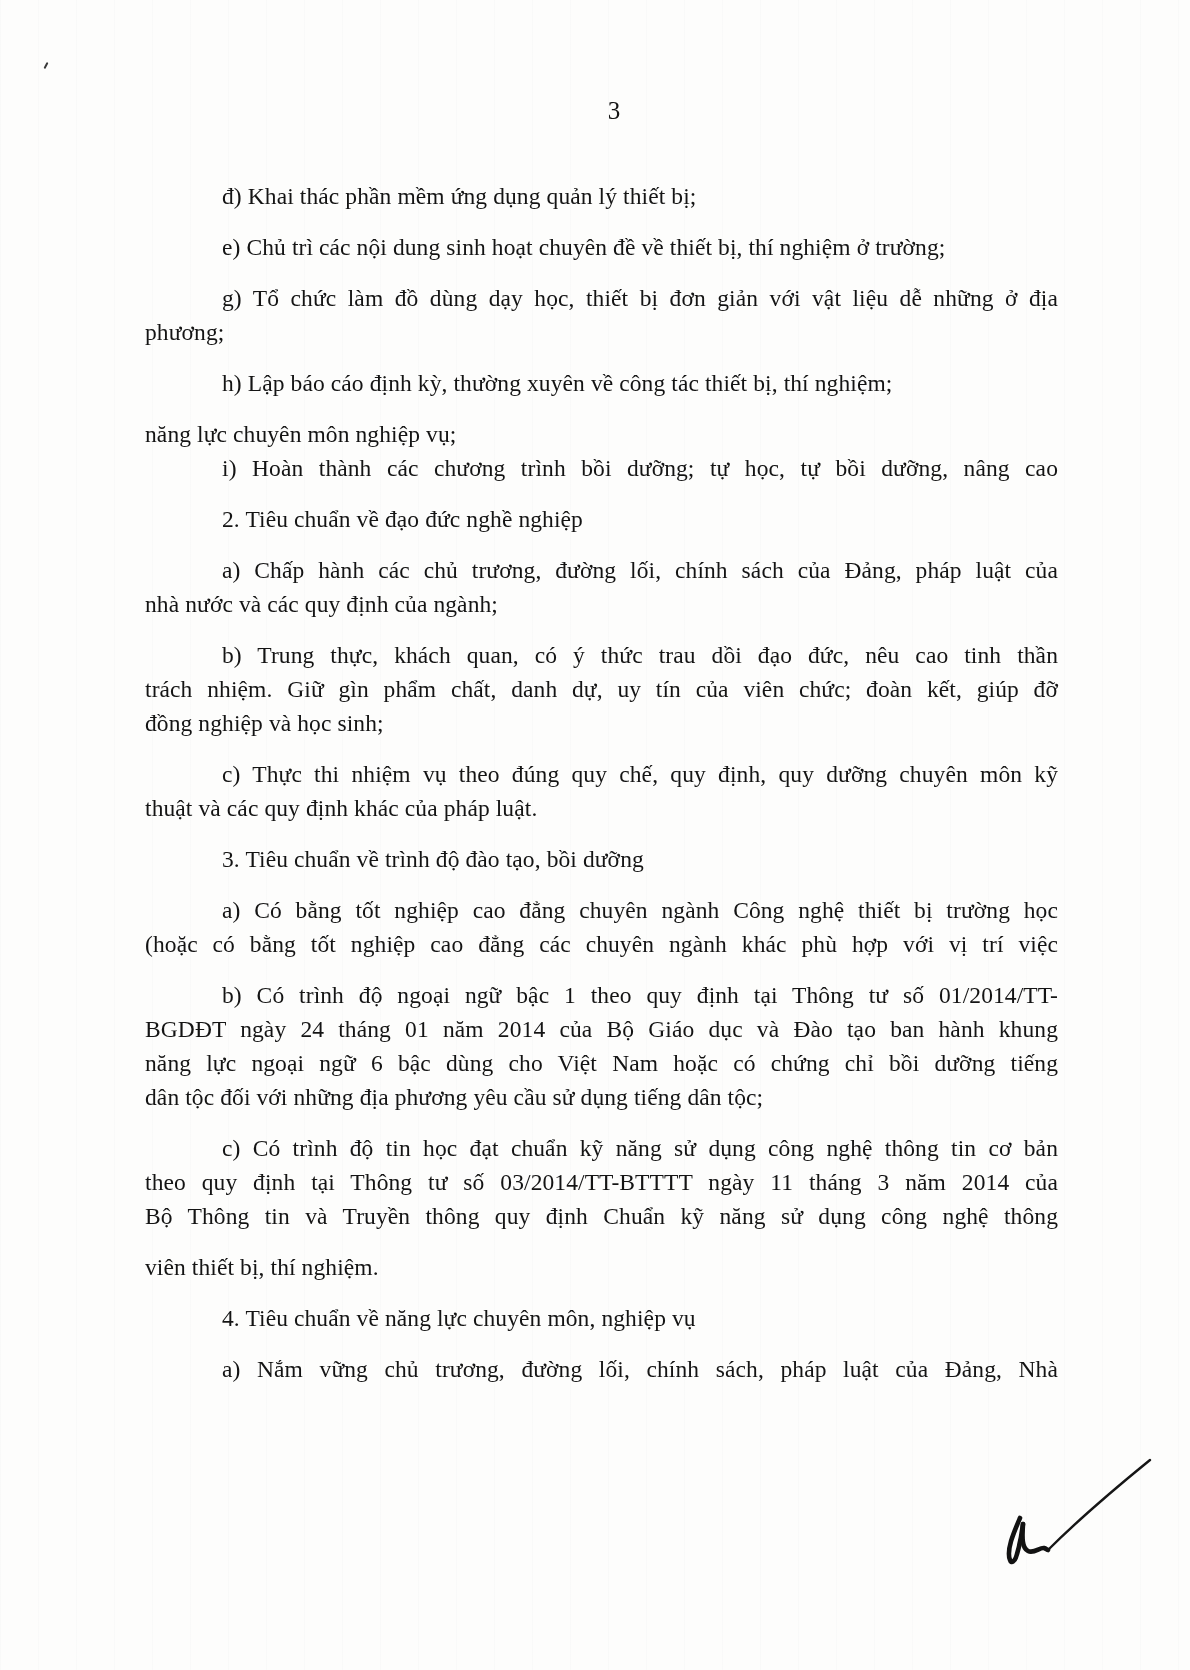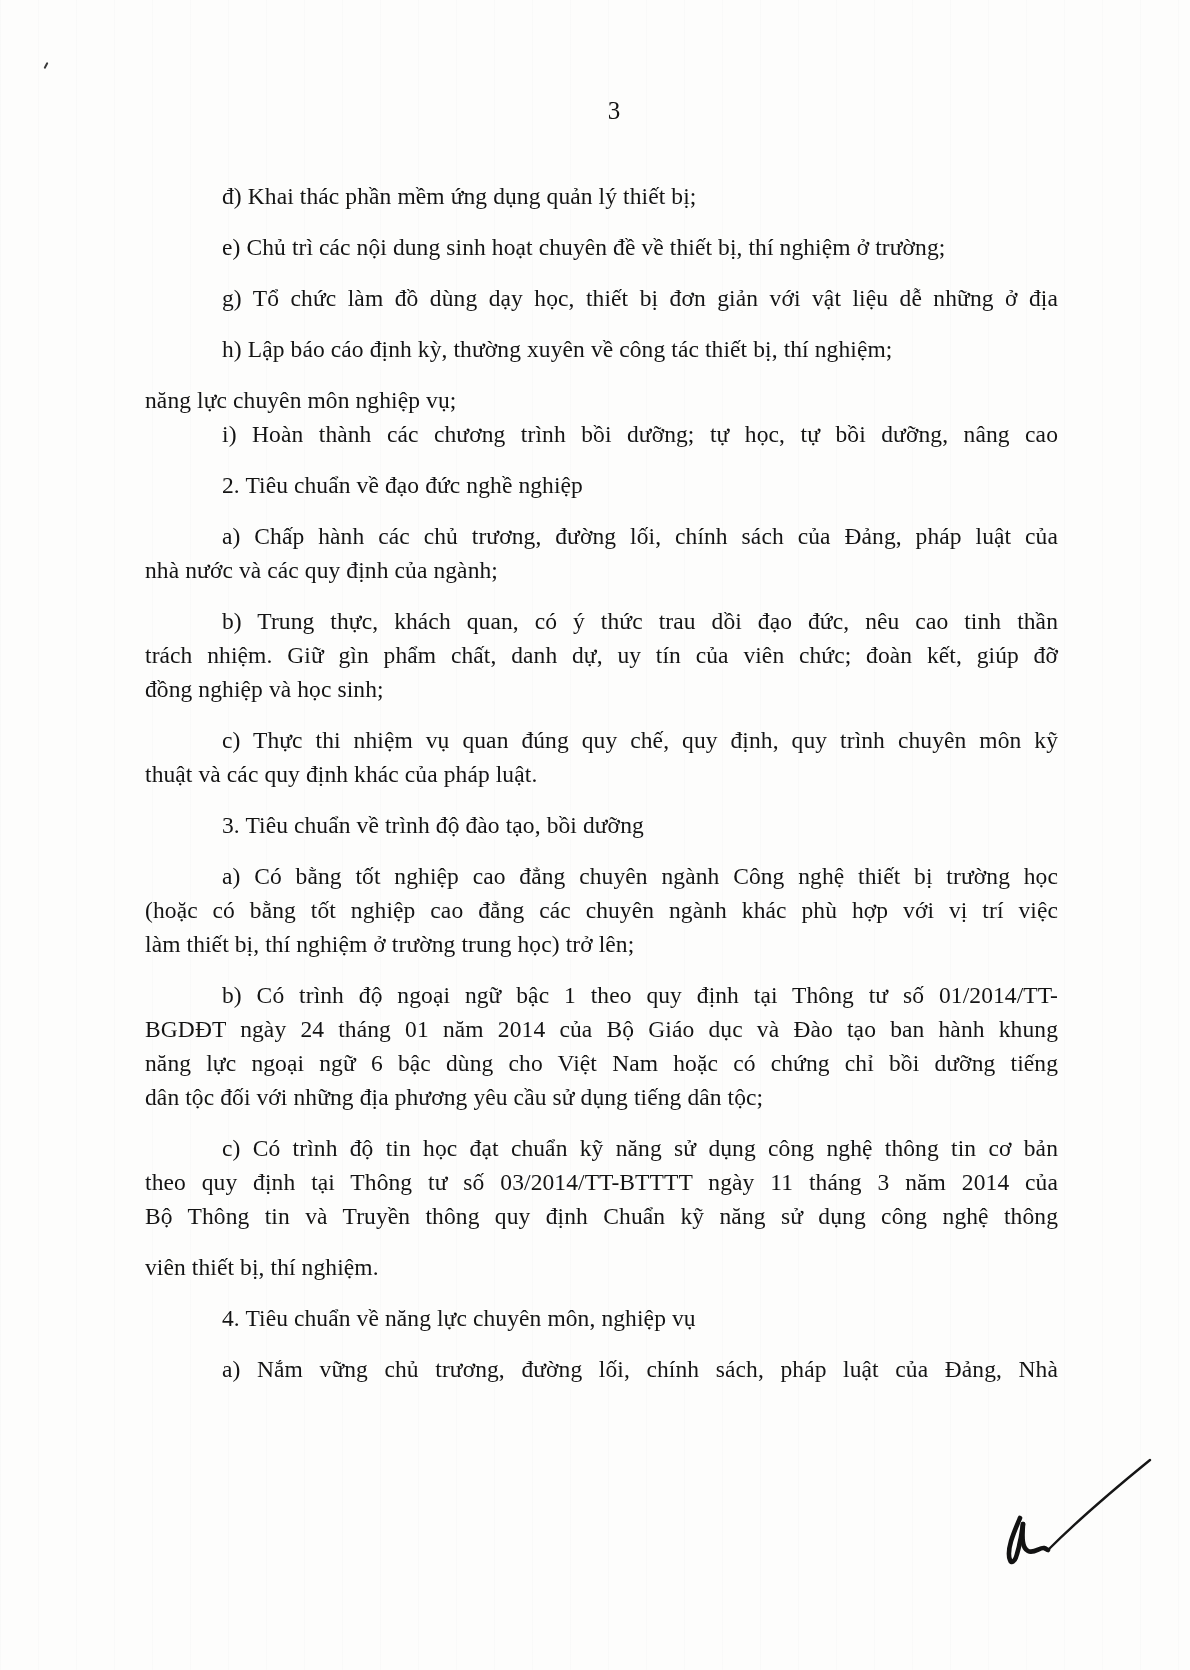--- a/index.html
+++ b/index.html
@@ -68,20 +68,21 @@
     <p class="para">
       <span class="ln ind end">đ) Khai thác phần mềm ứng dụng quản lý thiết bị;</span>
     </p>
 
     <p class="para">
       <span class="ln ind end">e) Chủ trì các nội dung sinh hoạt chuyên đề về thiết bị, thí nghiệm ở trường;</span>
     </p>
 
     <p class="para">
       <span class="ln ind">g) Tổ chức làm đồ dùng dạy học, thiết bị đơn giản với vật liệu dễ những ở địa</span>
+      <span class="ln end">phương;</span>
     </p>
 
     <p class="para">
       <span class="ln ind end">h) Lập báo cáo định kỳ, thường xuyên về công tác thiết bị, thí nghiệm;</span>
     </p>
 
     <p class="para">
       <span class="ln end">năng lực chuyên môn nghiệp vụ;</span>
       <span class="ln ind">i) Hoàn thành các chương trình bồi dưỡng; tự học, tự bồi dưỡng, nâng cao</span>
     </p>
@@ -96,32 +97,31 @@
       <span class="ln end">nhà nước và các quy định của ngành;</span>
     </p>
 
     <p class="para">
       <span class="ln ind">b) Trung thực, khách quan, có ý thức trau dồi đạo đức, nêu cao tinh thần</span>
       <span class="ln">trách nhiệm. Giữ gìn phẩm chất, danh dự, uy tín của viên chức; đoàn kết, giúp đỡ</span>
       <span class="ln end">đồng nghiệp và học sinh;</span>
     </p>
 
     <p class="para">
-      <span class="ln ind">c) Thực thi nhiệm vụ quan đúng quy chế, quy định, quy trình chuyên môn kỹ</span>
+      <span class="ln ind">c) Thực thi nhiệm vụ theo đúng quy chế, quy định, quy dưỡng chuyên môn kỹ</span>
       <span class="ln end">thuật và các quy định khác của pháp luật.</span>
     </p>
 
     <p class="para">
       <span class="ln ind end">3. Tiêu chuẩn về trình độ đào tạo, bồi dưỡng</span>
     </p>
 
     <p class="para">
       <span class="ln ind">a) Có bằng tốt nghiệp cao đẳng chuyên ngành Công nghệ thiết bị trường học</span>
       <span class="ln">(hoặc có bằng tốt nghiệp cao đẳng các chuyên ngành khác phù hợp với vị trí việc</span>
-      <span class="ln end">làm thiết bị, thí nghiệm ở trường trung học) trở lên;</span>
     </p>
 
     <p class="para">
       <span class="ln ind">b) Có trình độ ngoại ngữ bậc 1 theo quy định tại Thông tư số 01/2014/TT-</span>
       <span class="ln">BGDĐT ngày 24 tháng 01 năm 2014 của Bộ Giáo dục và Đào tạo ban hành khung</span>
       <span class="ln">năng lực ngoại ngữ 6 bậc dùng cho Việt Nam hoặc có chứng chỉ bồi dưỡng tiếng</span>
       <span class="ln end">dân tộc đối với những địa phương yêu cầu sử dụng tiếng dân tộc;</span>
     </p>
 
     <p class="para">

